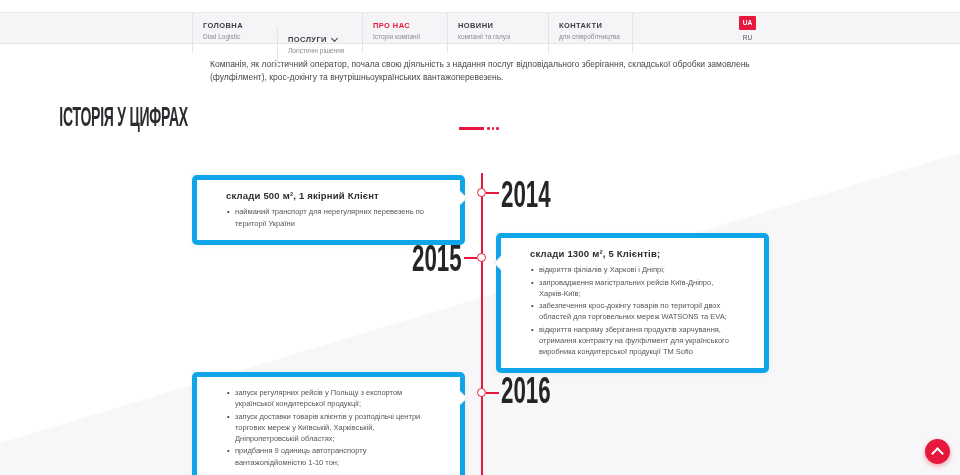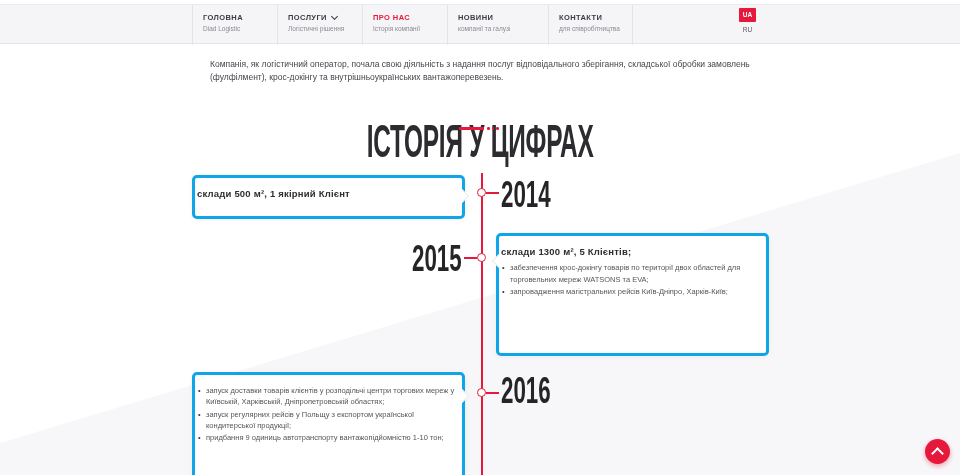--- a/index.html
+++ b/index.html
@@ -9,29 +9,29 @@
     -webkit-font-smoothing:antialiased;
   }
   
   .bg-wedge{
     position:absolute;left:0;top:0;width:960px;height:475px;z-index:0;
     background:#f7f7f9;
     clip-path:polygon(0 443px,960px 153px,960px 475px,0 475px);
   }
   
   .header{
-    position:absolute;left:0;top:4px;width:960px;height:40px;z-index:5;
+    position:absolute;left:0;top:12px;width:960px;height:32px;z-index:5;
     background:#f5f5f7;border-bottom:1px solid #e3e3e8;border-top:1px solid #eceaf0;
     box-sizing:border-box;
   }
   .nav-cell{
     position:absolute;top:0;height:40px;width:85px;box-sizing:border-box;
     border-left:1px solid #e3e3e8;padding:8px 0 0 10px;cursor:pointer;
   }
-  .nav-cell.c0{left:192px;} .nav-cell.c1{left:277px;} .nav-cell.c2{left:362px;}
+  .nav-cell.c0{left:192px;} .nav-cell.c1{left:277px;margin-top:14px;} .nav-cell.c2{left:362px;}
   .nav-cell.c3{left:447px;} .nav-cell.c4{left:532px;border-right:1px solid #e3e3e8;margin-left:16px;}
   .nav-label{
     font-size:7.5px;font-weight:bold;letter-spacing:.4px;color:#3c3c44;line-height:9px;
     display:flex;align-items:center;gap:5px;
   }
   .nav-cell.active .nav-label{color:#e6193c;}
   .nav-sub{font-size:6.5px;color:#8b8b92;margin-top:3px;line-height:8px;}
   .chev-down{
     width:4px;height:4px;border-right:1.4px solid #3c3c44;border-bottom:1.4px solid #3c3c44;
     transform:rotate(45deg);display:inline-block;margin-top:-2px;
@@ -45,22 +45,22 @@
     position:absolute;left:739px;top:20px;width:17px;text-align:center;
     font-size:6.5px;color:#55555c;cursor:pointer;line-height:9px;
   }
   
   .intro{
     position:absolute;left:192px;top:49px;width:582px;z-index:1;
     font-size:8.5px;line-height:1.6;color:#46464c;margin-left:18px;
   }
   
   .section-title{
-    position:absolute;left:0;right:0;top:86px;text-align:center;z-index:1;
-    font-size:47px;font-weight:bold;color:#2b2b30;line-height:1;
+    position:absolute;left:0;right:0;top:86px;z-index:1;
+    font-size:27px;font-weight:bold;color:#2b2b30;line-height:1;
   }
   .section-title .squeeze{display:inline-block;transform:scaleX(.52);transform-origin:center;white-space:nowrap;letter-spacing:-.5px;}
   .title-decor{
     position:absolute;left:0;right:0;top:127px;height:3px;z-index:1;
     display:flex;justify-content:center;align-items:center;
   }
   .title-decor .dash{width:25px;height:2.5px;background:#e6193c;margin-right:3px;}
   .title-decor .dot{width:2.5px;height:2.5px;border-radius:50%;background:#e6193c;margin-right:2px;}
   
   .tl-line{position:absolute;left:481px;top:173px;width:1.5px;height:302px;background:#e6193c;z-index:1;}
@@ -71,22 +71,22 @@
   .tl-node.n2014{top:188px;} .tl-node.n2015{top:253px;} .tl-node.n2016{top:388px;}
   .tl-tick{position:absolute;height:1.5px;width:13px;background:#e6193c;z-index:1;}
   .tl-tick.t2014{left:486px;top:192px;} .tl-tick.t2015{left:464px;top:257px;} .tl-tick.t2016{left:486px;top:392px;}
   .tl-year{
     position:absolute;font-size:36px;font-weight:bold;color:#252528;line-height:1;z-index:1;
     transform:scaleX(.62);transform-origin:left top;white-space:nowrap;
   }
   .tl-year.y2014{left:501px;top:177px;} .tl-year.y2015{left:412px;top:241px;} .tl-year.y2016{left:501px;top:373px;}
   
   .card{
-    position:absolute;width:273px;background:#fff;border:3px solid #0ea5e9;border-radius:5px;
-    box-shadow:0 1px 5px rgba(40,40,60,.05);padding:10px 2px;box-sizing:border-box;z-index:3;
+    position:absolute;width:273px;background:#fff;border:5px solid #0ea5e9;border-radius:5px;
+    box-shadow:0 1px 5px rgba(40,40,60,.05);padding:10px 29px;box-sizing:border-box;z-index:3;
   }
   .card.card-2014{left:192px;top:175px;min-height:44px;}
   .card.card-2015{left:496px;top:233px;min-height:123px;}
   .card.card-2016{left:192px;top:372px;min-height:112px;}
   .card h3{margin:0 0 5px 0;font-size:9.5px;font-weight:bold;color:#2e2e33;letter-spacing:.2px;line-height:1.2;}
   .card ul{margin:0;padding:0 0 0 9px;list-style:none;}
   .card li{font-size:7.5px;color:#56565c;line-height:1.5;position:relative;margin:0 0 1px 0;}
   .card li::before{content:"•";position:absolute;left:-8px;top:0;color:#3c3c44;}
   .card-arrow{position:absolute;width:9px;height:9px;background:#fff;transform:rotate(45deg);}
   .card-arrow.right{right:-5px;border-top:1px solid #ececee;border-right:1px solid #ececee;}
@@ -154,35 +154,40 @@
 <div class="tl-tick t2014"></div>
 <div class="tl-tick t2015"></div>
 <div class="tl-tick t2016"></div>
 <div class="tl-year y2014">2014</div>
 <div class="tl-year y2015">2015</div>
 <div class="tl-year y2016">2016</div>
 
 <div class="card card-2014">
   <span class="card-arrow right"></span>
   <h3>склади 500 м², 1 якірний Клієнт</h3>
+  <ul>
+    <li>найманий транспорт для нерегулярних перевезень по території України</li>
+  </ul>
 </div>
 
 <div class="card card-2015">
   <span class="card-arrow left"></span>
   <h3>склади 1300 м², 5 Клієнтів;</h3>
   <ul>
+    <li>відкриття філіалів у Харкові і Дніпрі;</li>
+    <li>запровадження магістральних рейсів Київ-Дніпро, Харків-Київ;</li>
     <li>забезпечення крос-докінгу товарів по території двох областей для торговельних мереж WATSONS та EVA;</li>
-    <li>запровадження магістральних рейсів Київ-Дніпро, Харків-Київ;</li>
+    <li>відкриття напряму зберігання продуктів харчування, отримання контракту на фулфілмент для українського виробника кондитерської продукції TM Sofio</li>
   </ul>
 </div>
 
 <div class="card card-2016">
   <span class="card-arrow right"></span>
   <ul>
+    <li>запуск регулярних рейсів у Польщу з експортом української кондитерської продукції;</li>
     <li>запуск доставки товарів клієнтів у розподільчі центри торгових мереж у Київській, Харківській, Дніпропетровській областях;</li>
-    <li>запуск регулярних рейсів у Польщу з експортом української кондитерської продукції;</li>
     <li>придбання 9 одиниць автотранспорту вантажопідйомністю 1-10 тон;</li>
   </ul>
 </div>
 
 <button class="scroll-top">
   <span class="chev-up"></span>
 </button>
 
 </body></html>

